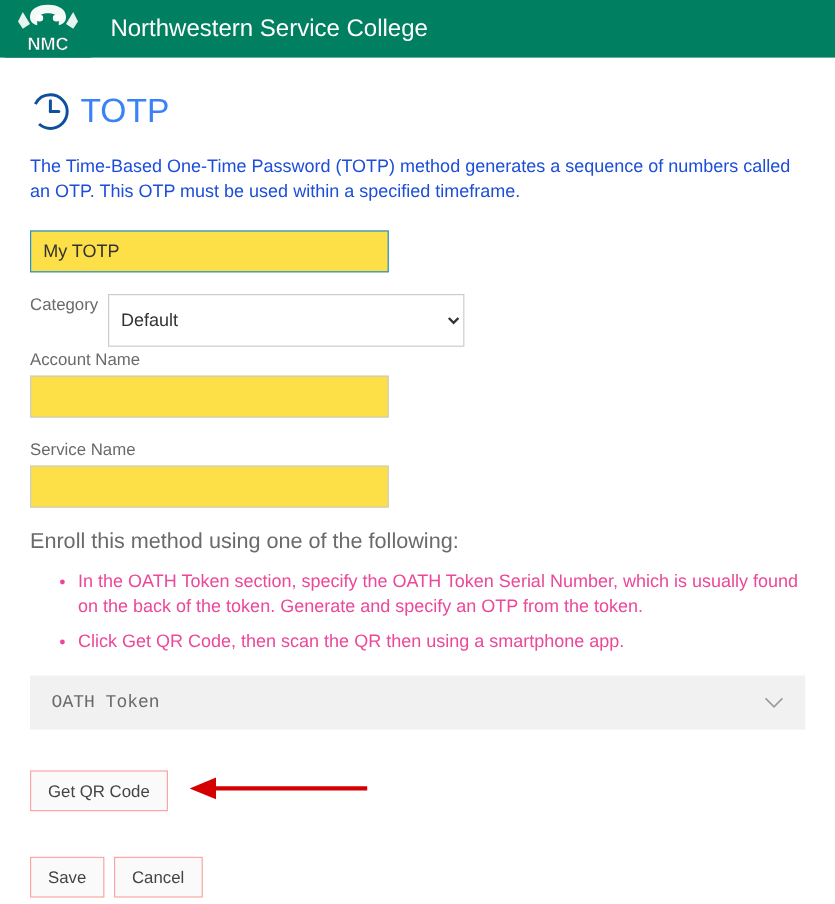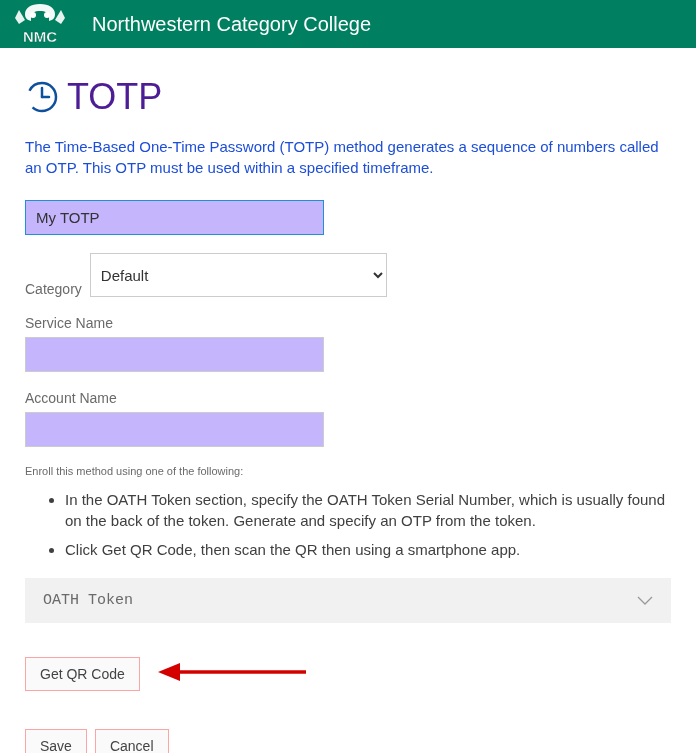--- a/index.html
+++ b/index.html
@@ -44,23 +44,23 @@
       display: flex;
       align-items: center;
       margin-bottom: 18px;
     }
     .totp-icon {
       width: 34px;
       height: 34px;
       margin-right: 8px;
     }
     .page-title {
-      font-size: 36px;
+      font-size: 28px;
       font-weight: 400;
-      color: #4c1d95;
+      color: #3b82f6;
     }
     .description {
       color: #1d4ed8;
       font-size: 15px;
       line-height: 1.4;
       margin-bottom: 22px;
     }
     .form-group {
       margin-bottom: 18px;
     }
@@ -69,55 +69,55 @@
       color: #6a6a6a;
       font-size: 14px;
       margin-bottom: 6px;
     }
     .text-input {
       width: 299px;
       height: 35px;
       padding: 6px 10px;
       font-size: 15px;
       color: #333;
-      background: #c4b5fd;
+      background: #fde047;
       border: 1px solid #ccc;
     }
     .text-input.focused {
       border: 1px solid #1f8fd6;
       outline: none;
     }
     .inline-row {
       display: flex;
-      align-items: flex-end;
-      margin-bottom: 18px;
+      align-items: flex-start;
+      margin-bottom: 2px;
     }
     .inline-label {
       color: #6a6a6a;
       font-size: 14px;
       margin-right: 8px;
     }
     .select-input {
       width: 297px;
       height: 44px;
       padding: 4px 6px;
       font-size: 15px;
       color: #333;
       background: #fff;
       border: 1px solid #ccc;
     }
     .enroll-text {
       color: #6a6a6a;
-      font-size: 11px;
+      font-size: 18px;
       margin-bottom: 12px;
     }
     .enroll-list {
       list-style: disc;
       padding-left: 40px;
-      color: #404040;
+      color: #ec4899;
       font-size: 15px;
       line-height: 1.4;
       margin-bottom: 18px;
       margin-top: 12px;
     }
     .enroll-list li {
       margin-bottom: 8px;
     }
     .accordion {
       background: #f1f1f1;
@@ -169,21 +169,21 @@
       <g fill="#fff">
         <path d="M29 2 C20 2 14 6 14 12 C14 16 16 18 20 19 L20 14 C20 11 24 9 29 9 C34 9 38 11 38 14 L38 19 C42 18 44 16 44 12 C44 6 38 2 29 2 Z" opacity="0.95"></path>
         <circle cx="22" cy="13" r="3"></circle>
         <circle cx="36" cy="13" r="3"></circle>
         <path d="M8 8 L4 16 L8 22 L14 18 Z" opacity="0.9"></path>
         <path d="M50 8 L54 16 L50 22 L44 18 Z" opacity="0.9"></path>
         <text x="29" y="40" font-family="Arial Black, Arial" font-size="15" font-weight="900" text-anchor="middle" fill="#fff" stroke="#006850" stroke-width="0.4">NMC</text>
       </g>
     </svg>
   </div>
-  <div class="header-title">Northwestern Category College</div>
+  <div class="header-title">Northwestern Service College</div>
 </div>
 
 <div class="content">
 
   <div class="page-title-row">
     <svg class="totp-icon" viewBox="0 0 34 34">
       <circle cx="17" cy="17" r="14" fill="none" stroke="#0e4f9e" stroke-width="2.5" stroke-dasharray="70 18" stroke-dashoffset="16" transform="rotate(-90 17 17)"></circle>
       <line x1="17" y1="17" x2="17" y2="8" stroke="#0e4f9e" stroke-width="2.5" stroke-linecap="round"></line>
       <line x1="17" y1="17" x2="24" y2="17" stroke="#0e4f9e" stroke-width="2.5" stroke-linecap="round"></line>
     </svg>
@@ -197,26 +197,26 @@
   </div>
 
   <div class="inline-row">
     <label class="inline-label">Category</label>
     <select class="select-input">
       <option>Default</option>
     </select>
   </div>
 
   <div class="form-group">
+    <label class="form-label">Account Name</label>
+    <input type="text" class="text-input" value="" style="">
+  </div>
+
+  <div class="form-group">
     <label class="form-label">Service Name</label>
-    <input type="text" class="text-input" value="" style="">
-  </div>
-
-  <div class="form-group">
-    <label class="form-label">Account Name</label>
     <input type="text" class="text-input" value="" style="">
   </div>
 
   <p class="enroll-text">Enroll this method using one of the following:</p>
   <ul class="enroll-list">
     <li>In the OATH Token section, specify the OATH Token Serial Number, which is usually found on the back of the token. Generate and specify an OTP from the token.</li>
     <li>Click Get QR Code, then scan the QR then using a smartphone app.</li>
   </ul>
 
   <div class="accordion">

